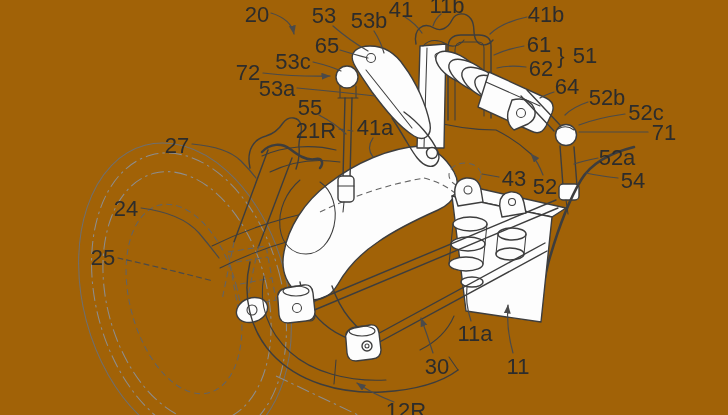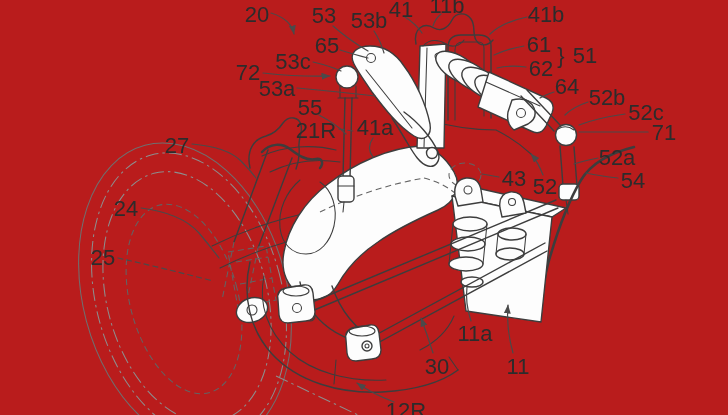--- a/index.html
+++ b/index.html
@@ -1,17 +1,17 @@
 <!DOCTYPE html>
 <html><head>
 <meta charset="utf-8">
 <style>
   html,body{margin:0;padding:0;background:#fff;}
   body{width:728px;height:415px;overflow:hidden;}
-  .canvas{position:relative;width:728px;height:415px;background:#b91c1c;}
+  .canvas{position:relative;width:728px;height:415px;background:#a16207;}
   svg{display:block;}
   
   .ln{fill:none;stroke:#3d3d3d;stroke-width:1.4;stroke-linecap:round;stroke-linejoin:round;}
   .thin{stroke-width:1.05;}
   .bold{stroke-width:2.5;}
   .wfill{fill:#fdfdfd;}
   .phantom{fill:none;stroke:#8d8d8d;stroke-width:1.05;stroke-dasharray:13 4 2.5 4;}
   .solidtire{fill:none;stroke:#6f6f6f;stroke-width:1.05;}
   .hid{fill:none;stroke:#636363;stroke-width:1.05;stroke-dasharray:6 4;}
   

